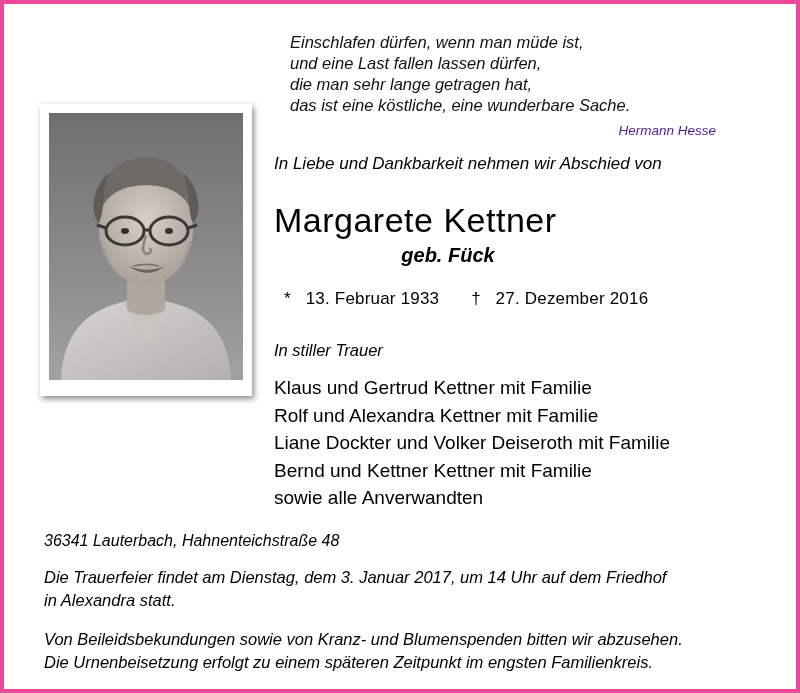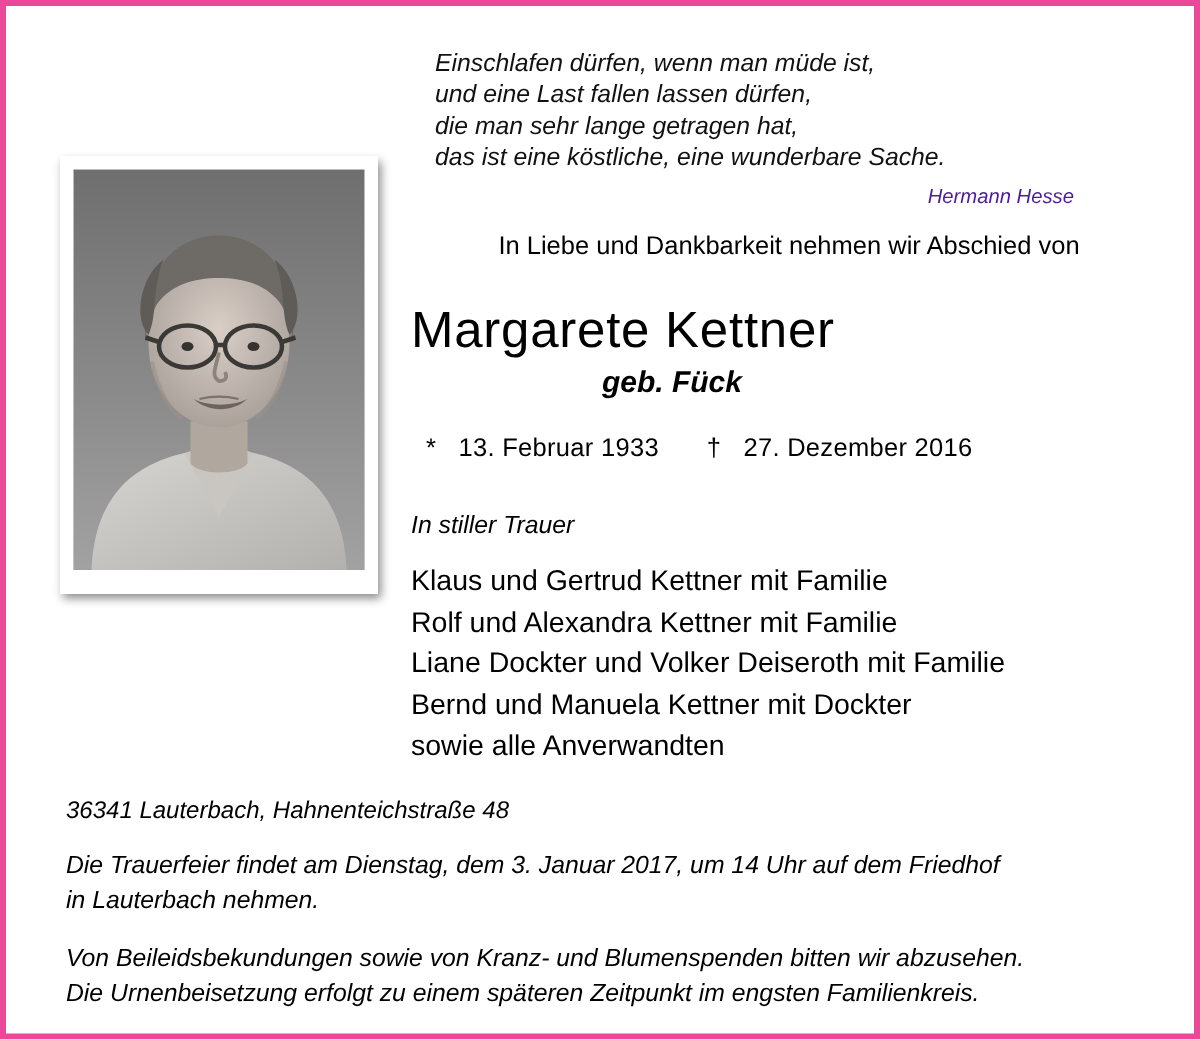--- a/index.html
+++ b/index.html
@@ -75,23 +75,23 @@
   .portrait svg { display:block; width:100%; height:100%; }
 
   
   .main {
     position: absolute;
     left: 270px;
     top: 150px;
     right: 18px;
   }
   .farewell {
+    font-style: italic;
     font-size: 17px;
     margin-bottom: 26px;
-    text-align: center;
   }
   .name {
     font-size: 34px;
     letter-spacing: 0.5px;
     padding-right: 60px;
     line-height: 40px;
   }
   .maiden {
     font-size: 20px;
     font-weight: bold;
@@ -229,30 +229,30 @@
         <span>&nbsp;</span>
         <span>27. Dezember 2016</span>
       </div>
 
       <div class="mourning-label">In stiller Trauer</div>
 
       <div class="mourners">
         <div class="mourner">Klaus und Gertrud Kettner mit Familie</div>
         <div class="mourner">Rolf und Alexandra Kettner mit Familie</div>
         <div class="mourner">Liane Dockter und Volker Deiseroth mit Familie</div>
-        <div class="mourner">Bernd und Manuela Kettner mit Dockter</div>
+        <div class="mourner">Bernd und Kettner Kettner mit Familie</div>
         <div class="mourner">sowie alle Anverwandten</div>
       </div>
     </div>
 
     <div class="footer">
       <div class="address">36341 Lauterbach, Hahnenteichstraße 48</div>
       <div class="service">
         <span class="notice-line">Die Trauerfeier findet am Dienstag, dem 3. Januar 2017, um 14 Uhr auf dem Friedhof</span>
-        <span class="notice-line">in Lauterbach nehmen.</span>
+        <span class="notice-line">in Alexandra statt.</span>
       </div>
       <div class="notice">
         <span class="notice-line">Von Beileidsbekundungen sowie von Kranz- und Blumenspenden bitten wir abzusehen.</span>
         <span class="notice-line">Die Urnenbeisetzung erfolgt zu einem späteren Zeitpunkt im engsten Familienkreis.</span>
       </div>
     </div>
 
   </div>
 </div>
 

